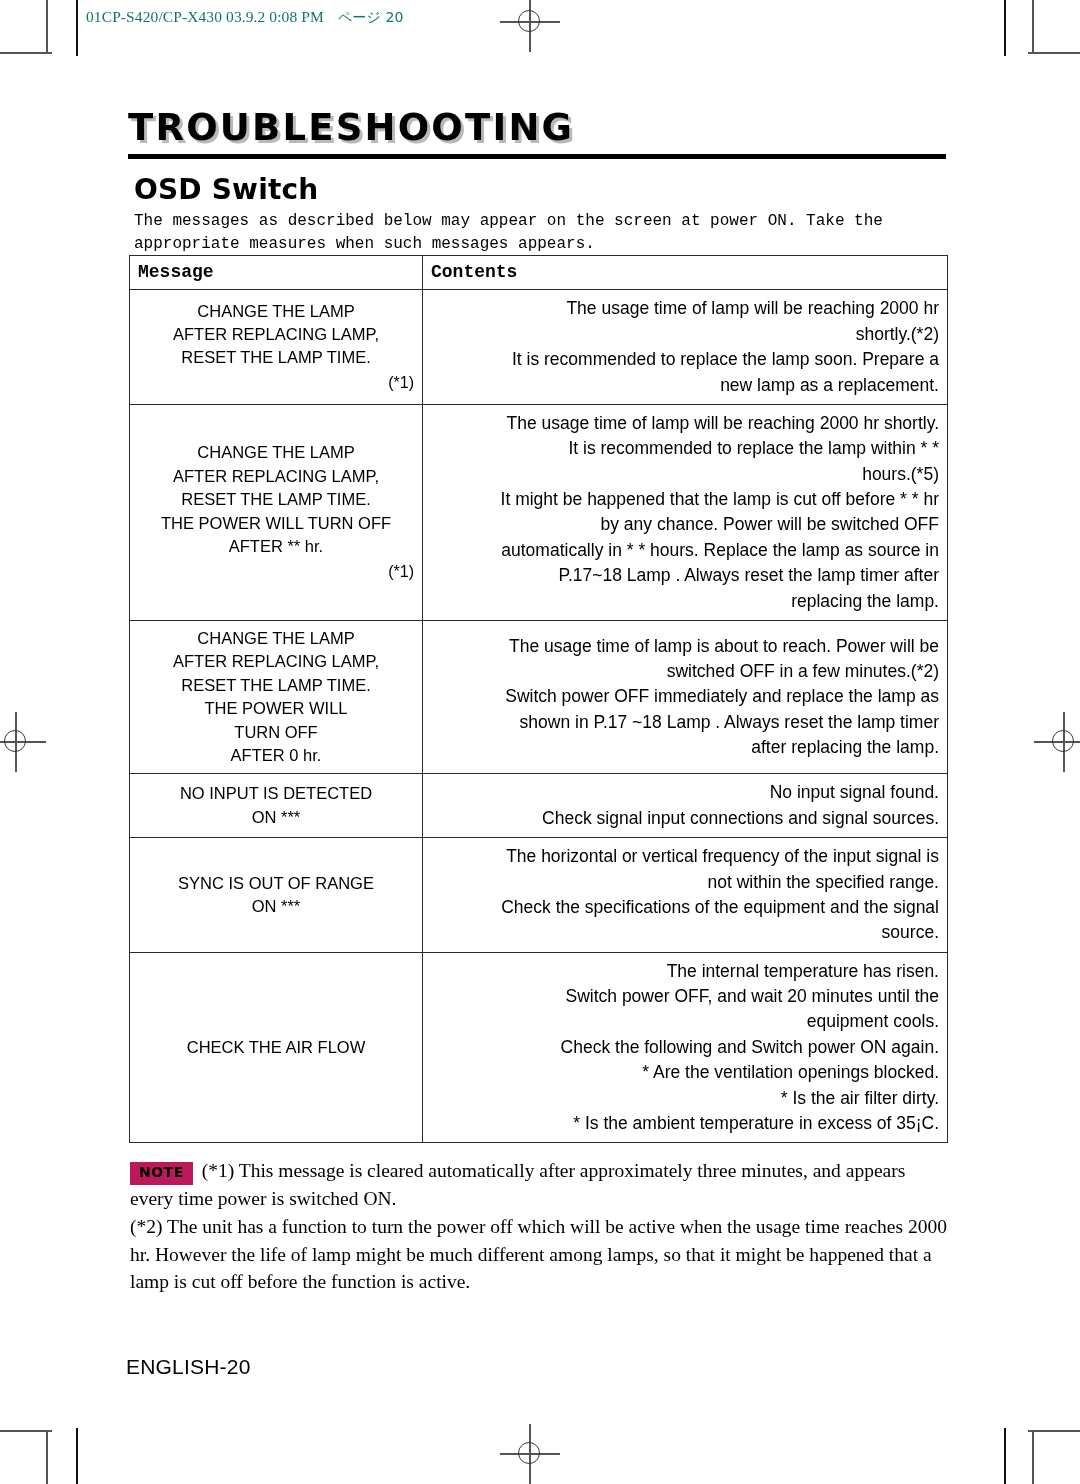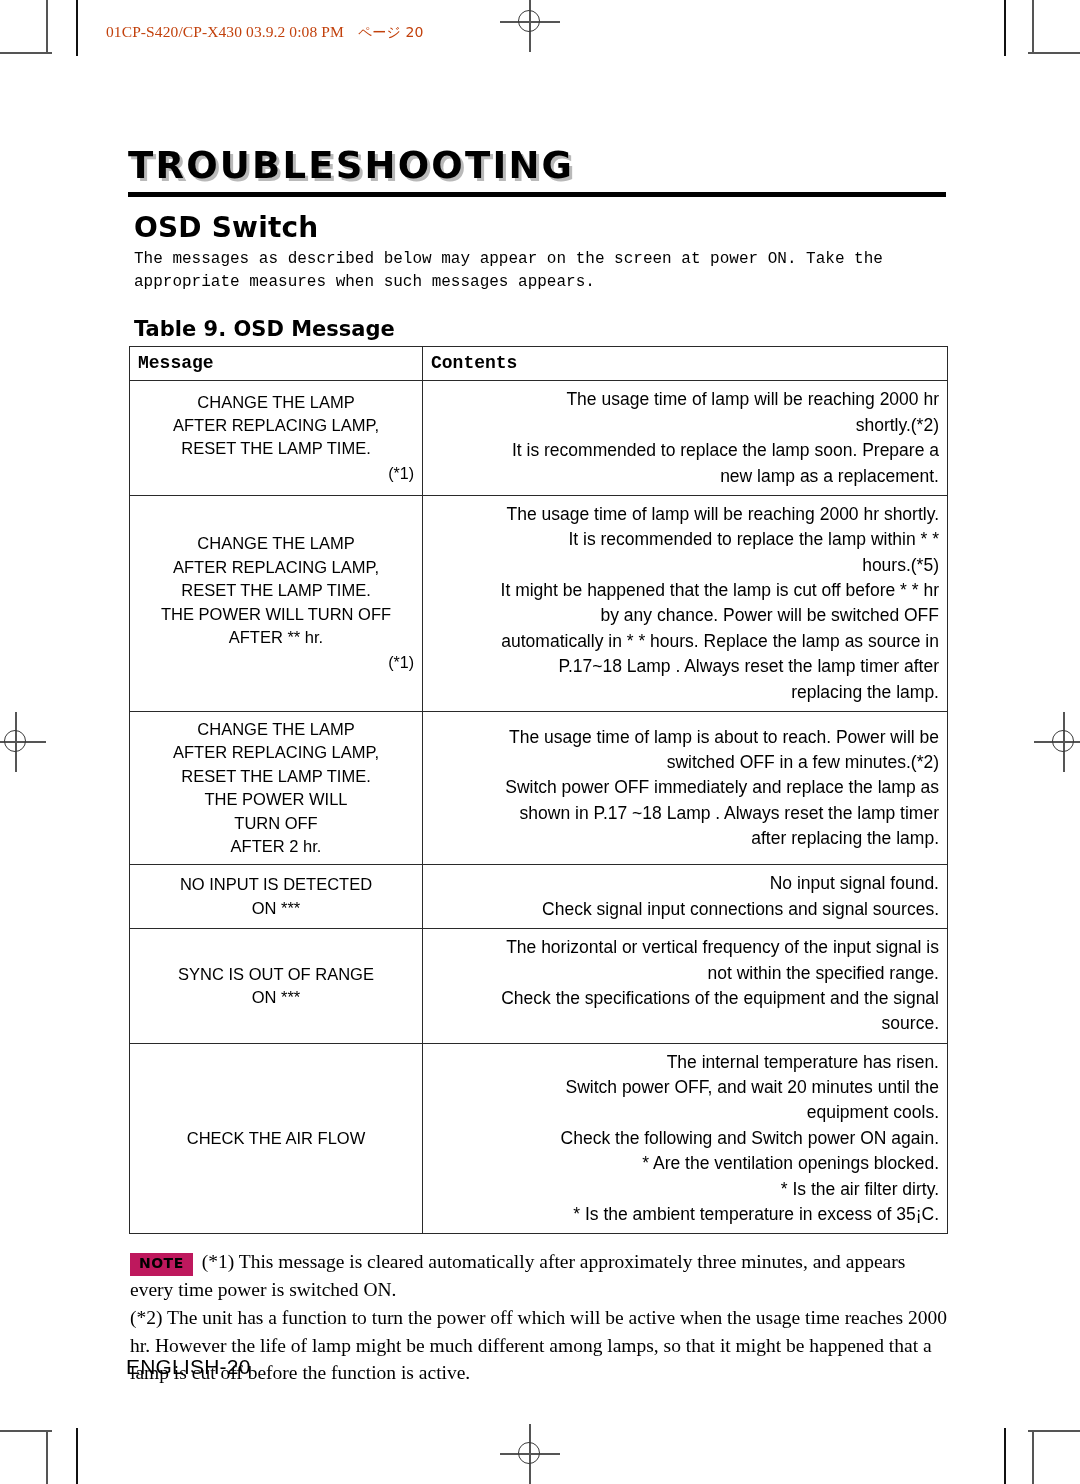--- a/index.html
+++ b/index.html
@@ -56,40 +56,38 @@
   .edge-rule {
     position: absolute;
     background: #111111;
     width: 1.5px;
   }
 
   
   .doc-header {
     position: absolute;
     left: 86px;
-    top: 23px;
+    top: 8px;
     font-family: "Liberation Serif", serif;
     font-size: 15.5px;
     letter-spacing: 0.1px;
     white-space: nowrap;
-    color: #c2410c;
-    margin-left: 20px;
+    color: #0f766e;
   }
   .doc-header .jp {
     font-family: "DejaVu Sans", sans-serif;
     font-size: 14px;
   }
 
   
   .content {
     position: absolute;
     left: 128px;
     top: 108px;
     width: 820px;
-    margin-top: 38px;
   }
 
   h1.chapter {
     font-family: "DejaVu Sans", sans-serif;
     font-weight: bold;
     font-size: 37px;
     letter-spacing: 2.2px;
     margin: 0;
     padding: 0;
     line-height: 1.08;
@@ -252,21 +250,20 @@
 </div>
 
 <div class="content">
 
   <h1 class="chapter">TROUBLESHOOTING</h1>
   <div class="chapter-rule"></div>
 
   <h2 class="section">OSD Switch</h2>
   <p class="intro">The messages as described below may appear on the screen at power ON. Take the appropriate measures when such messages appears.</p>
 
-  <h3 class="table-caption">Table 9. OSD Message</h3>
 
   <table class="osd">
     <colgroup>
       <col class="c-msg">
       <col class="c-cnt">
     </colgroup>
     <thead>
       <tr>
         <th>Message</th>
         <th>Contents</th>
@@ -310,21 +307,21 @@
         </td>
       </tr>
 
       <tr>
         <td class="msg">
           <span class="line">CHANGE THE LAMP</span>
           <span class="line">AFTER REPLACING LAMP,</span>
           <span class="line">RESET THE LAMP TIME.</span>
           <span class="line">THE POWER WILL</span>
           <span class="line">TURN OFF</span>
-          <span class="line">AFTER 2 hr.</span>
+          <span class="line">AFTER 0 hr.</span>
         </td>
         <td class="cnt">
           <span class="line">The usage time of lamp is about to reach.  Power will be</span>
           <span class="line">switched OFF in a few minutes.(*2)</span>
           <span class="line">Switch power OFF immediately and replace the lamp as</span>
           <span class="line">shown in P.17 ~18  Lamp .  Always reset the lamp timer</span>
           <span class="line">after replacing the lamp.</span>
         </td>
       </tr>
 

